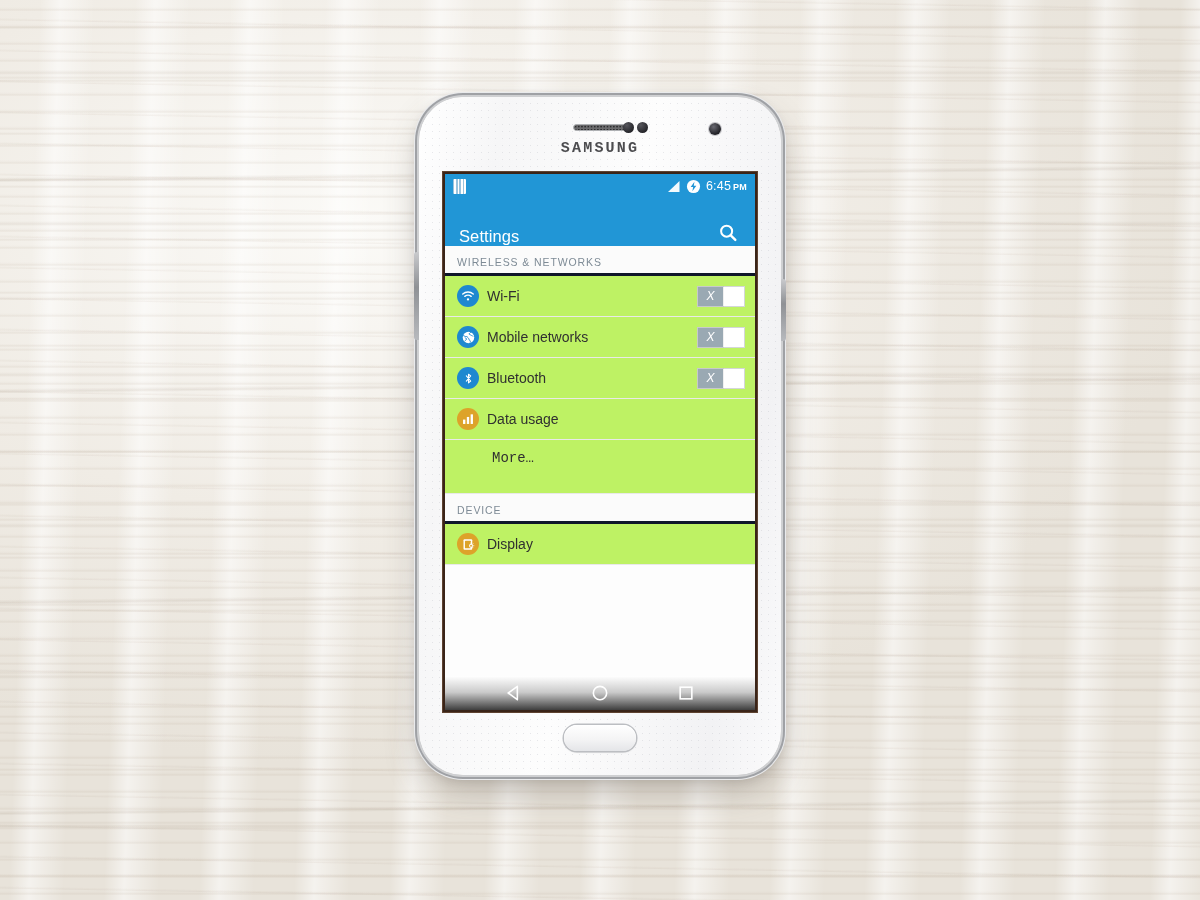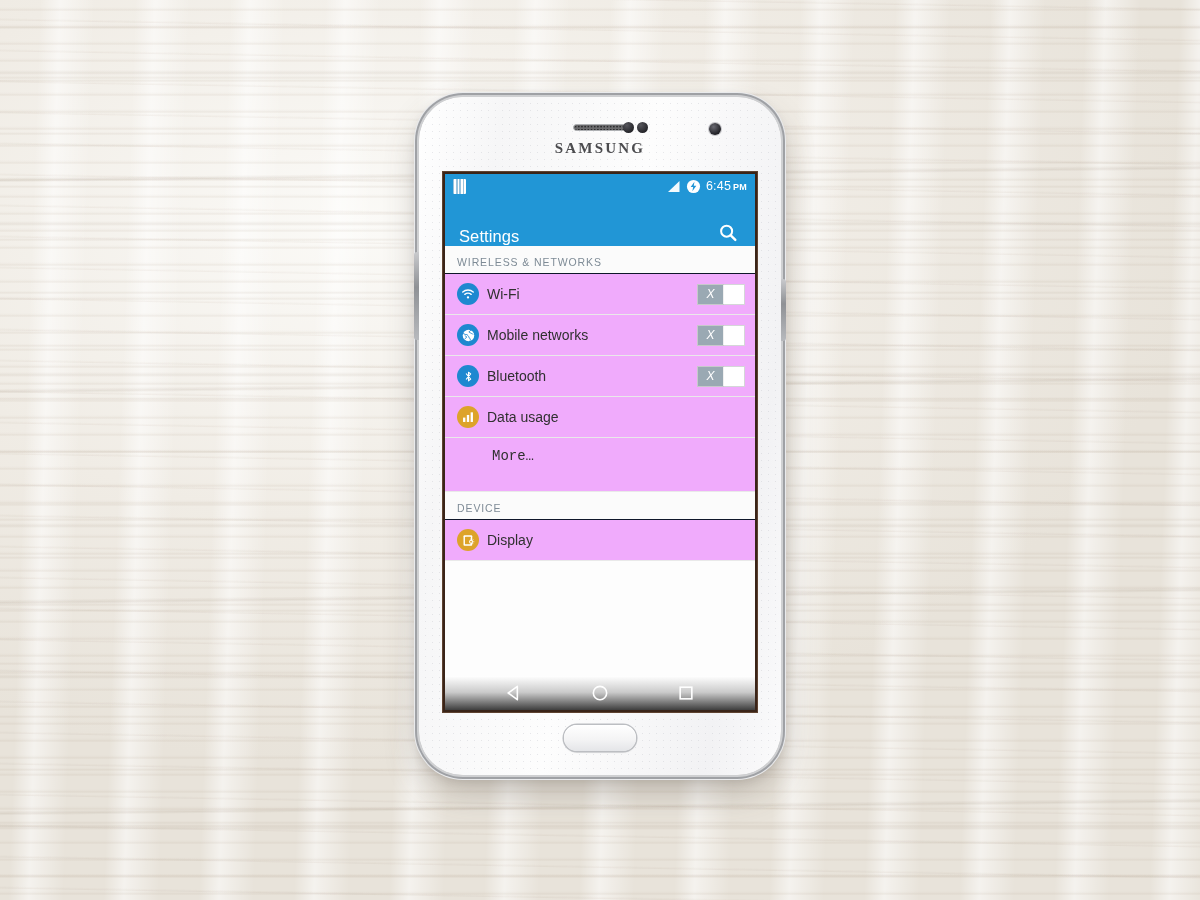--- a/index.html
+++ b/index.html
@@ -148,21 +148,21 @@
     border-radius: 50%;
     background: radial-gradient(circle at 38% 32%, #6a6a72, #1d1d22 72%);
     box-shadow: 0 0 0 1px rgba(160,160,166,.6);
   }
   #samsung-logo {
     position: absolute;
     top: 43px;
     left: 0;
     right: 0;
     text-align: center;
-    font-family: Liberation Serif, serif;
+    font-family: Liberation Mono, monospace;
     font-size: 15px;
     font-weight: bold;
     letter-spacing: 2.2px;
     color: #4c4c4f;
   }
 
   
   #home-button {
     position: absolute;
     left: 50%;
@@ -243,28 +243,28 @@
     height: calc(100% - 24px - 48px - 34px);
     overflow: hidden;
     background: #fdfdfd;
   }
   .section-header {
     padding: 10px 12px 5px;
     font-size: 10.5px;
     letter-spacing: .9px;
     color: #7e8b96;
     background: #fbfbfb;
-    border-bottom: 1px solid #0f172a;
+    border-bottom: 3px solid #0f172a;
   }
   .row {
     display: flex;
     align-items: center;
     height: 41px;
     padding: 0 10px 0 12px;
-    background: #f0abfc;
+    background: #bef264;
     border-bottom: 1px solid #e9e9e9;
     text-align: center;
   }
   .row-noicon { padding-left: 47px; font-family: Liberation Mono, monospace; }
   .row-more { height: 54px; align-items: flex-start; padding-top: 10px; }
   .icon-badge {
     width: 22px; height: 22px;
     border-radius: 50%;
     flex: 0 0 22px;
     display: flex; align-items: center; justify-content: center;

